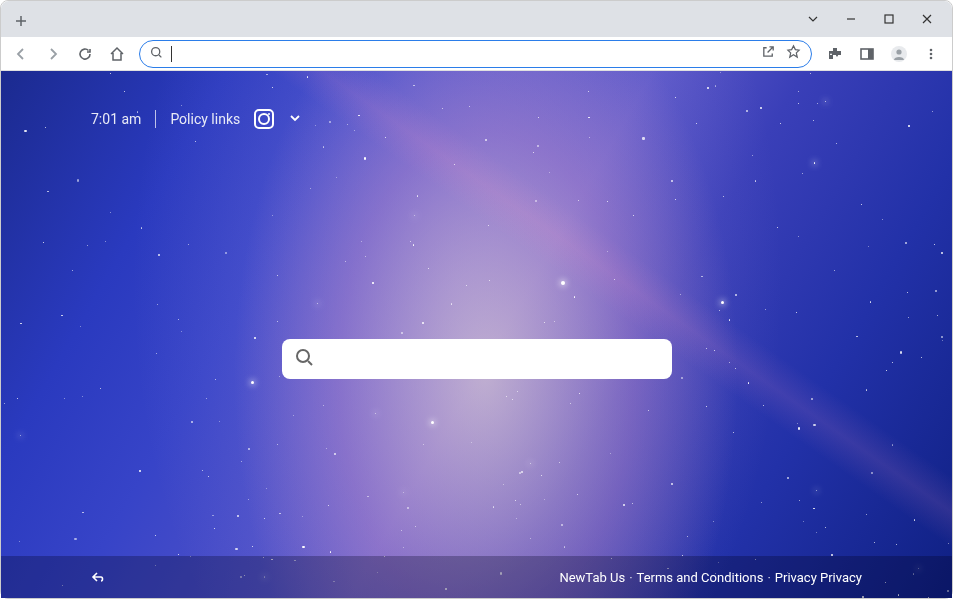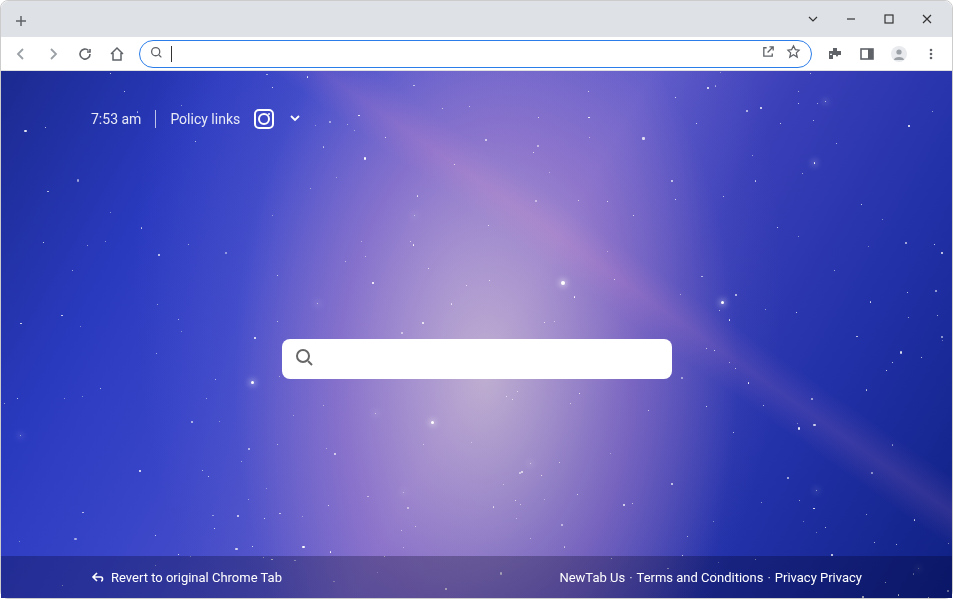--- a/index.html
+++ b/index.html
@@ -449,21 +449,21 @@
         <div class="star" style="width: 1.5px; height: 1.5px; left: 587.095px; top: 45.7405px; opacity: 0.98;"></div>
         <div class="star b" style="width: 4px; height: 4px; left: 560px; top: 210px;"></div>
         <div class="star b" style="width: 3px; height: 3px; left: 600px; top: 300px;"></div>
         <div class="star b" style="width: 3px; height: 3px; left: 430px; top: 350px;"></div>
         <div class="star b" style="width: 3px; height: 3px; left: 720px; top: 230px;"></div>
         <div class="star b" style="width: 3px; height: 3px; left: 250px; top: 310px;"></div>
       </div>
 
     <div class="header">
       <div class="header-right">
-        <span>7:53 am</span>
+        <span>7:01 am</span>
         <span class="divider"></span>
         <span class="hdr-link">Policy links</span>
         <span class="ig-icon"></span>
         <span class="chev"><svg width="14" height="14" viewBox="0 0 14 14">
               <path d="M3 5 L7 9 L11 5" fill="none" stroke="#fff" stroke-width="1.8"></path>
             </svg></span>
       </div>
     </div>
 
     <div class="search-wrap">
@@ -474,21 +474,20 @@
             </svg></span>
         <input type="text" placeholder="" style="">
       </div>
     </div>
 
     <div class="footer">
       <div class="revert">
         <svg width="14" height="14" viewBox="0 0 14 14">
             <path d="M6 3 L2 7 L6 11 M2 7 H10 C12 7 12 11 10 11" fill="none" stroke="#fff" stroke-width="1.6"></path>
           </svg>
-        <span>Revert to original Chrome Tab</span>
       </div>
       <div class="footer-right">
         <a>NewTab Us</a>
         <span class="dot">·</span>
         <a>Terms and Conditions</a>
         <span class="dot">·</span>
         <a>Privacy Privacy</a>
       </div>
     </div>
   </div>

